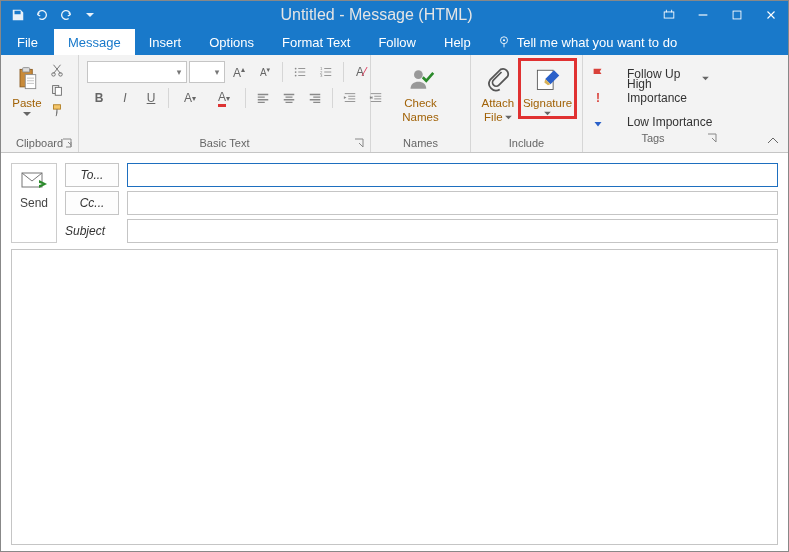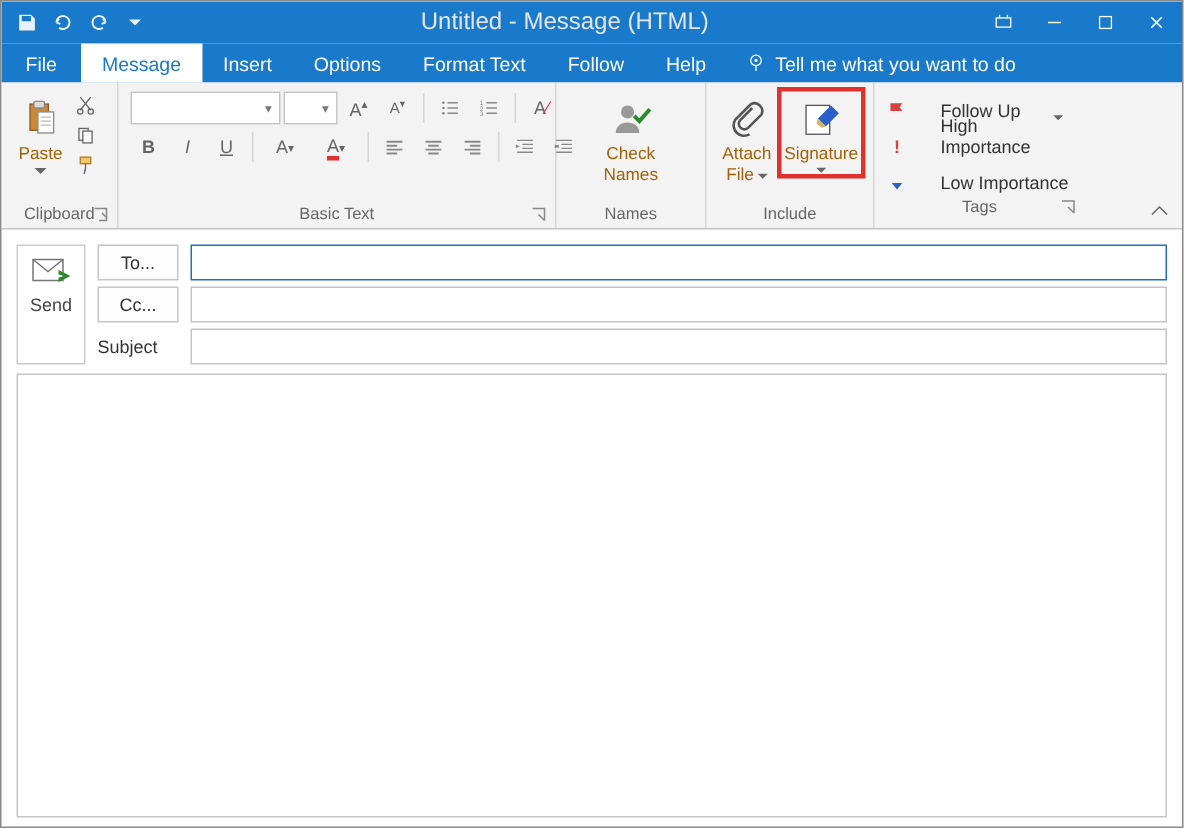--- a/index.html
+++ b/index.html
@@ -49,21 +49,21 @@
 .tag-item { display: flex; align-items: flex-end; gap: 22px; height: 22px; font-size: 12px; color: #333; }
 
 .highlight { outline: 3px solid #e03131; outline-offset: -2px; }
 
 .collapse-btn { position: absolute; right: 6px; bottom: 3px; width: 16px; height: 14px; color: #666; }
 
 
 .fields { padding: 10px 10px 6px; display: flex; gap: 8px; }
 .send-col { width: 46px; display: flex; flex-direction: column; align-items: center; border: 1px solid #ccc; padding: 6px 0; }
 .send-icon { height: 22px; display: flex; align-items: center; }
-.btncol { width: 54px; display: flex; flex-direction: column; gap: 4px; }
+.btncol { width: 54px; display: flex; flex-direction: column; gap: 4px; font-style: italic; }
 .fieldbtn { height: 24px; border: 1px solid #c5c5c5; background: #fdfdfd; display: flex; align-items: center; justify-content: center; font-size: 12px; color: #333; }
 .subject-lbl { height: 24px; display: flex; align-items: center; font-size: 12px; color: #333; }
 .inputs { flex: 1; display: flex; flex-direction: column; gap: 4px; }
 .mailinput { height: 24px; border: 1px solid #c5c5c5; background: #fff; padding: 0 4px; font-size: 12px; outline: none; }
 .mailinput.focus { border: 1px solid #1e6fbf; }
 
 
 .bodyarea { margin: 0 10px 10px; border: 1px solid #c5c5c5; height: 296px; background: #fff; }
 
 

